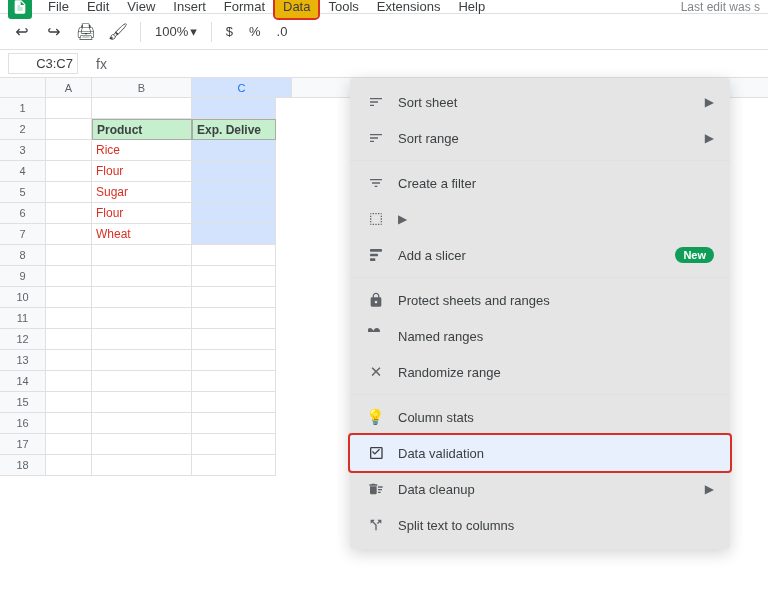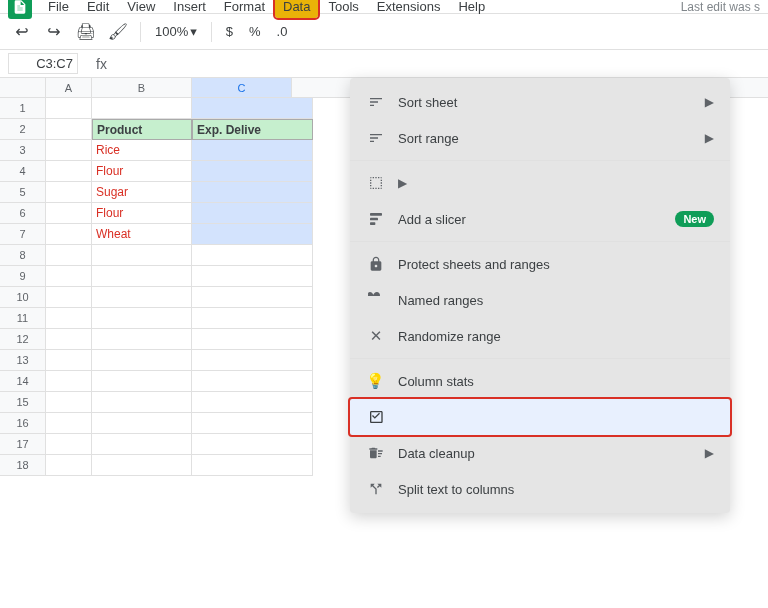--- a/index.html
+++ b/index.html
@@ -90,21 +90,21 @@
       flex-shrink: 0; display: flex; align-items: center; justify-content: center;
       background: #f8f9fa; cursor: pointer;
     }
     .cell {
       border-right: 1px solid #e0e0e0; border-bottom: 1px solid #e0e0e0;
       padding: 0 4px; font-size: 12px; display: flex; align-items: center;
       overflow: hidden;
     }
     .cell-a { width: 46px; }
     .cell-b { width: 100px; }
-    .cell-c { width: 121px; }
+    .cell-c { width: 84px; }
     .cell.header-cell { background: #c6efce; font-weight: bold; color: #3c4043; border: 1px solid #aaa; }
     .cell.selected-range { background: #d3e3fd; }
     .cell.data-cell { color: #d93025; }
 
     
     .dropdown-overlay {
       position: absolute; top: 0; left: 350px; width: 380px;
       background: #e5e5e5; border-radius: 4px;
       box-shadow: 0 4px 16px rgba(0,0,0,0.18); z-index: 100;
       padding: 6px 0;
@@ -313,20 +313,28 @@
       <div class="dropdown-icon">
         <svg width="16" height="16" viewBox="0 0 24 24" fill="#5f6368">
             <path d="M3 18h6v-2H3v2zm0-5h12v-2H3v2zm0-7v2h18V6H3z"></path>
           </svg>
       </div>
       <div class="dropdown-label">Sort range</div>
       <div class="dropdown-arrow">▶</div>
     </div>
     <div class="dropdown-sep"></div>
 
+    <div class="dropdown-item">
+      <div class="dropdown-icon">
+        <svg width="16" height="16" viewBox="0 0 24 24" fill="#5f6368">
+            <path d="M10 18h4v-2h-4v2zM3 6v2h18V6H3zm3 7h12v-2H6v2z"></path>
+          </svg>
+      </div>
+      <div class="dropdown-label">Create a filter</div>
+    </div>
 
     <div class="dropdown-item">
       <div class="dropdown-icon">
         <svg width="16" height="16" viewBox="0 0 24 24" fill="#5f6368">
             <path d="M3 5h2V3c-1.1 0-2 .9-2 2zm0 8h2v-2H3v2zm4 8h2v-2H7v2zM3 9h2V7H3v2zm10-6h-2v2h2V3zm6 0v2h2c0-1.1-.9-2-2-2zM5 21v-2H3c0 1.1.9 2 2 2zm-2-4h2v-2H3v2zM9 3H7v2h2V3zm2 18h2v-2h-2v2zm8-8h2v-2h-2v2zm0 8c1.1 0 2-.9 2-2h-2v2zm0-12h2V7h-2v2zm0 8h2v-2h-2v2zm-4 4h2v-2h-2v2zm0-16h2V3h-2v2z"></path>
           </svg>
       </div>
       <div class="dropdown-arrow">▶</div>
     </div>
 
@@ -371,20 +379,21 @@
       <div class="dropdown-icon">💡</div>
       <div class="dropdown-label">Column stats</div>
     </div>
 
     <div class="dropdown-item highlighted">
       <div class="dropdown-icon">
         <svg width="16" height="16" viewBox="0 0 24 24" fill="#3c4043">
             <path d="M20 3H5c-1.1 0-2 .9-2 2v14c0 1.1.9 2 2 2h15c1.1 0 2-.9 2-2V5c0-1.1-.9-2-2-2zm0 16H5V5h15v14zM18 7l-1.41-1.41-6.34 6.34-2.83-2.83L6 10.52l4.24 4.24z"></path>
           </svg>
       </div>
+      <div class="dropdown-label">Data validation</div>
     </div>
 
     <div class="dropdown-item">
       <div class="dropdown-icon">
         <svg width="16" height="16" viewBox="0 0 24 24" fill="#5f6368">
             <path d="M15 16h4v2h-4zm0-8h7v2h-7zm0 4h6v2h-6zM3 18c0 1.1.9 2 2 2h6c1.1 0 2-.9 2-2V8H3v10zM14 5h-3l-1-1H6L5 5H2v2h12z"></path>
           </svg>
       </div>
       <div class="dropdown-label">Data cleanup</div>
       <div class="dropdown-arrow">▶</div>

